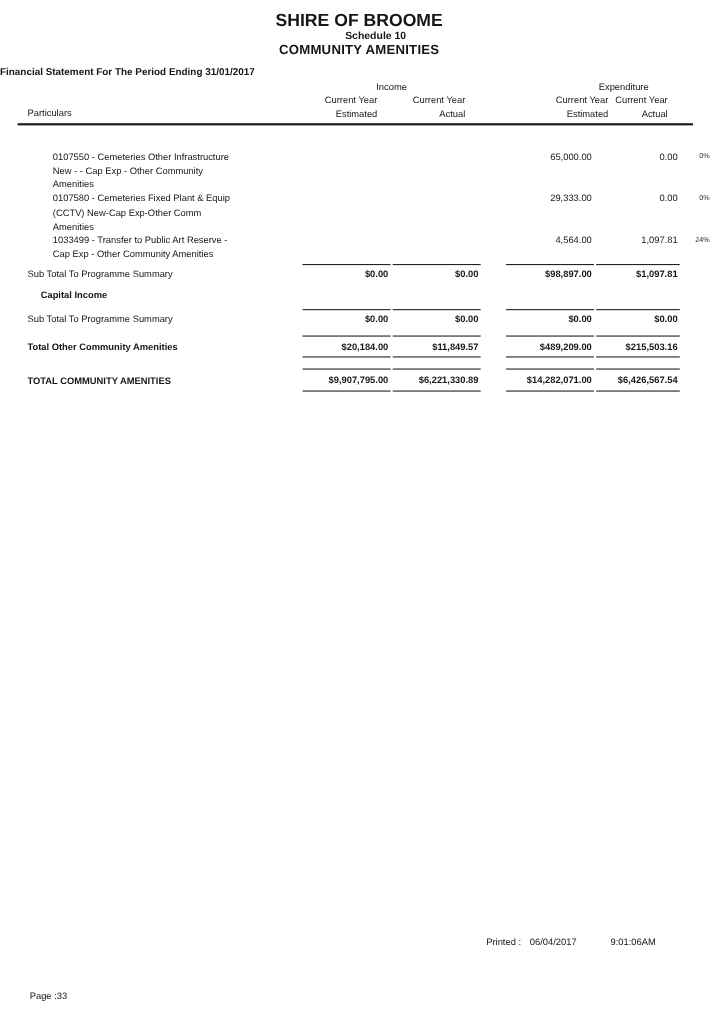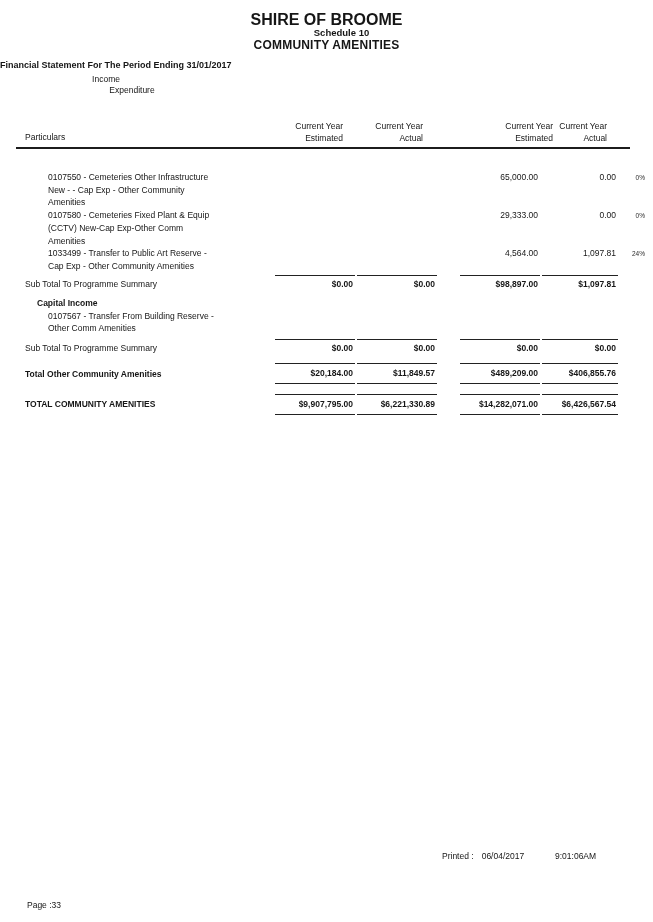--- a/index.html
+++ b/index.html
@@ -24,28 +24,28 @@
   .ind{padding-left:23px;white-space:pre-line;}
   .sec-ind{padding-left:12px;}
   .c1{width:80px;}
   .c2{width:80px;margin-left:2px;}
   .gapcol{width:23px;}
   .c3{width:80px;}
   .c4{width:76px;margin-left:2px;}
   .pctcol{width:27px;text-align:right;font-size:6.5px;color:#2a2a2a;padding-top:2px;line-height:9px;box-sizing:border-box;}
   .num{text-align:right;padding-right:2px;box-sizing:border-box;}
   
-  .hdr-group{display:flex;margin-left:25px;margin-top:3px;line-height:11px;flex-direction:column;}
+  .hdr-group{display:flex;margin-left:25px;margin-top:3px;line-height:11px;}
   .hg-part{width:250px;}
   .hg-income{width:162px;text-align:center;}
   .hg-gap{width:23px;}
   .hg-exp{width:158px;text-align:center;position:relative;left:28px;}
   .hdr-cols{display:flex;margin-left:25px;margin-top:1px;line-height:11.5px;}
   .hp{width:250px;display:flex;align-items:flex-end;padding-bottom:1px;box-sizing:border-box;}
-  .hc{text-align:right;box-sizing:border-box;margin-top:24px;}
+  .hc{text-align:right;box-sizing:border-box;}
   .hc.hc1{padding-right:12px;}
   .hc.hc2{padding-right:14px;}
   .hc.hc3{position:relative;left:13px;}
   .hc.hc4{padding-right:11px;}
   .rule{margin:3px 0 0 16px;width:614px;border-top:2px solid #1c1c1c;}
   
   .mt9{margin-top:22px;}
   .mt2{margin-top:2px;}
   .mt6{margin-top:6px;}
   .mt4{margin-top:4px;}
@@ -146,22 +146,20 @@
     <div class="c3 num">$98,897.00</div>
     <div class="c4 num">$1,097.81</div>
     <div class="pctcol"></div>
   </div>
 
   <div class="row mt6">
     <div class="cell-part sec-ind bold">Capital Income</div>
   </div>
 
   <div class="row">
-    <div class="cell-part ind">0107567 - Transfer From Building Reserve -
-Other Comm Amenities</div>
     <div class="c1 num"></div>
     <div class="c2 num"></div>
     <div class="gapcol"></div>
     <div class="c3 num"></div>
     <div class="c4 num"></div>
     <div class="pctcol"></div>
   </div>
 
   <div class="row sub mt4">
     <div class="cell-part">Sub Total To Programme Summary</div>
@@ -172,21 +170,21 @@
     <div class="c4 num">$0.00</div>
     <div class="pctcol"></div>
   </div>
 
   <div class="row tot mt8">
     <div class="cell-part">Total Other Community Amenities</div>
     <div class="c1 num">$20,184.00</div>
     <div class="c2 num">$11,849.57</div>
     <div class="gapcol"></div>
     <div class="c3 num">$489,209.00</div>
-    <div class="c4 num">$406,855.76</div>
+    <div class="c4 num">$215,503.16</div>
     <div class="pctcol"></div>
   </div>
 
   <div class="row tot mt10">
     <div class="cell-part">TOTAL COMMUNITY AMENITIES</div>
     <div class="c1 num">$9,907,795.00</div>
     <div class="c2 num">$6,221,330.89</div>
     <div class="gapcol"></div>
     <div class="c3 num">$14,282,071.00</div>
     <div class="c4 num">$6,426,567.54</div>

